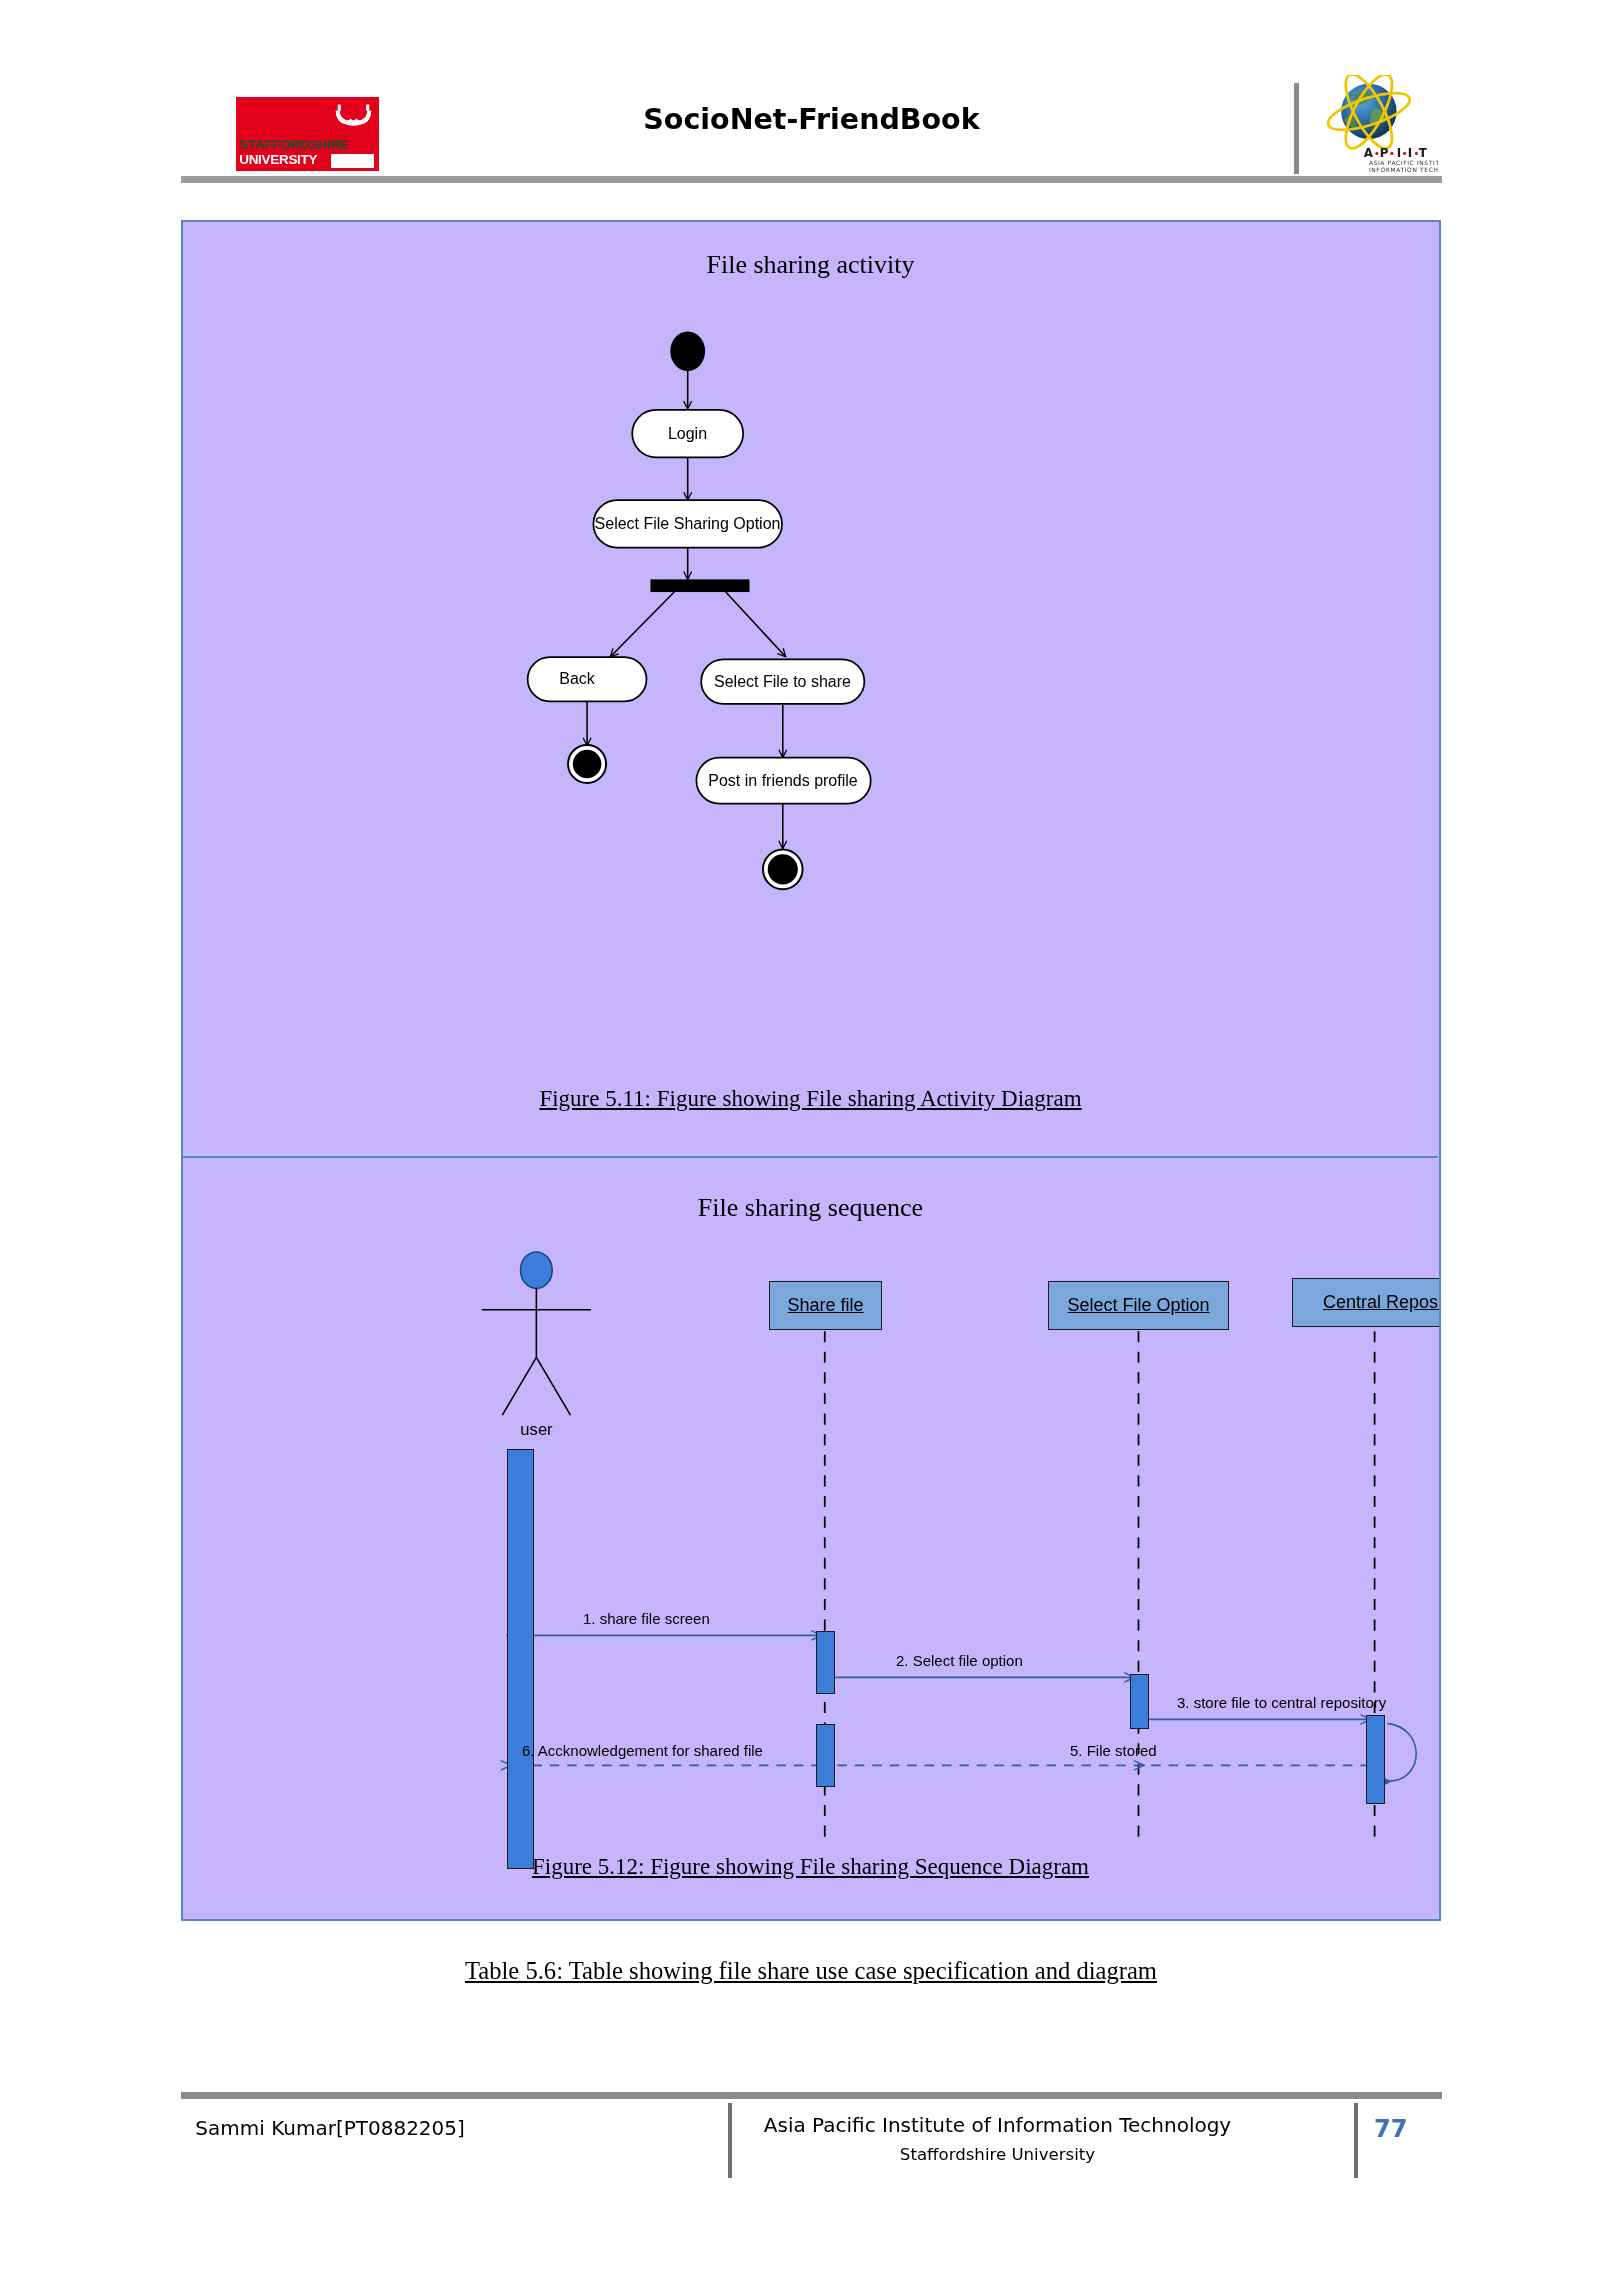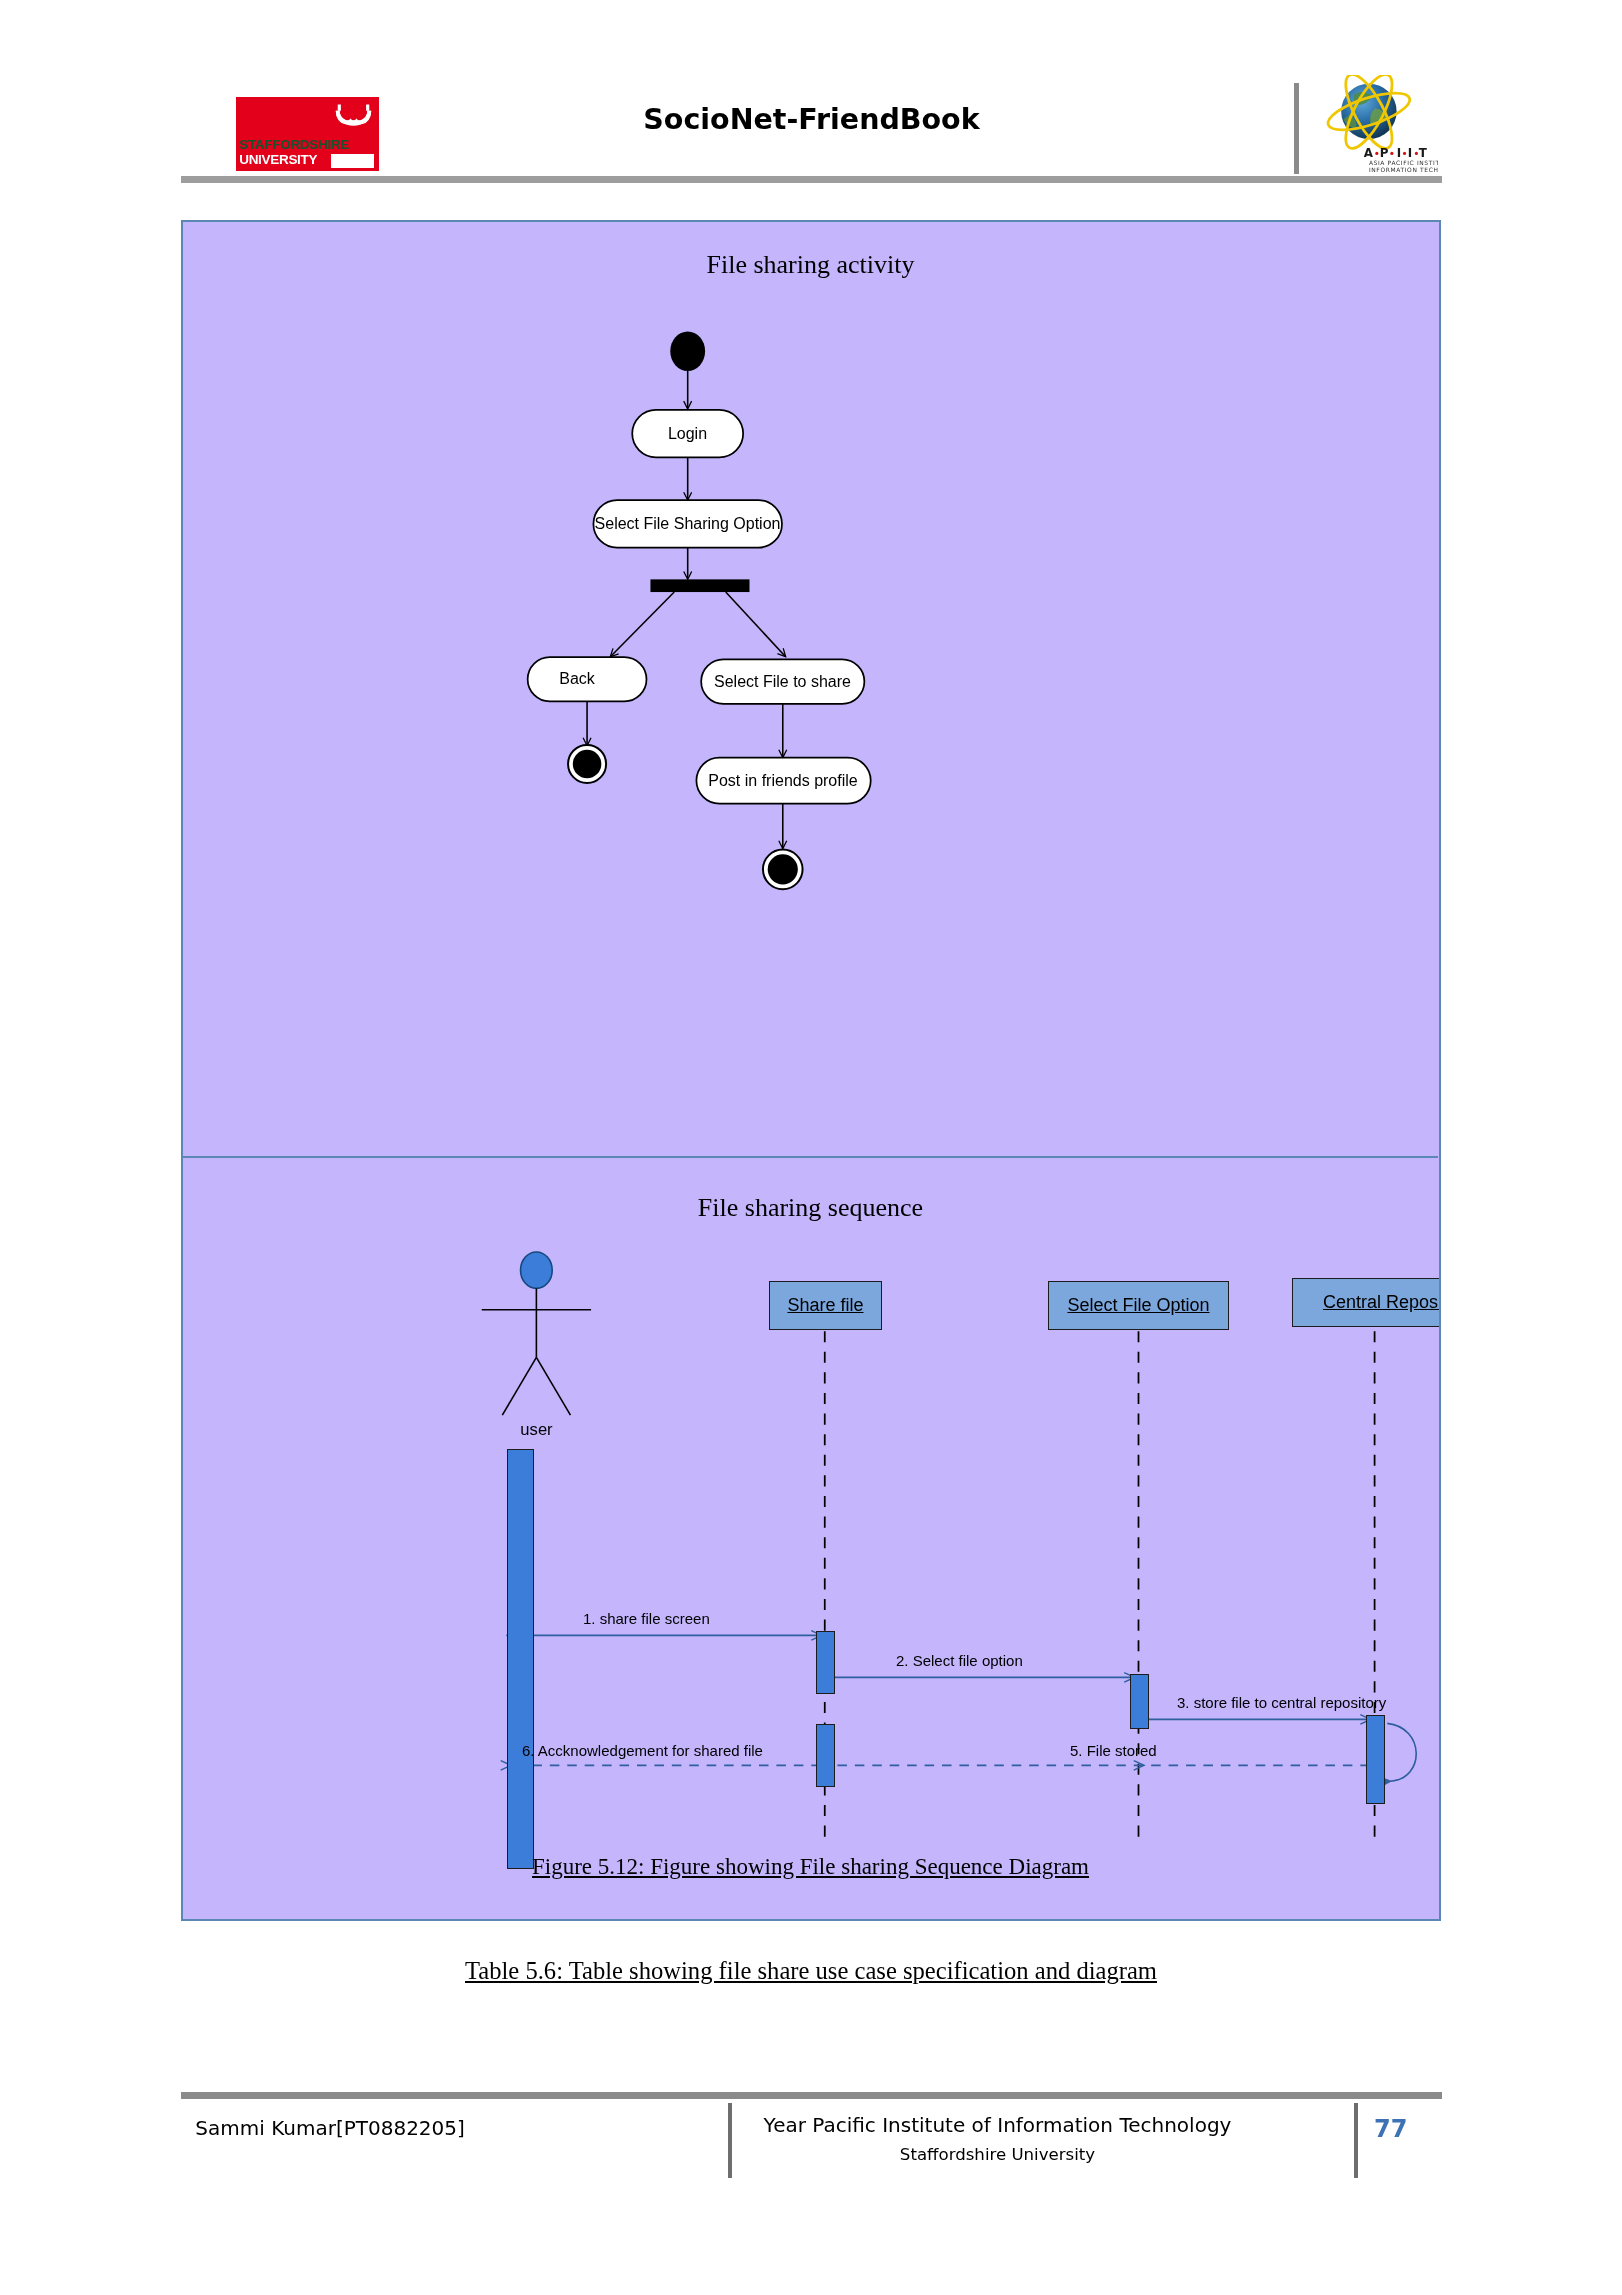--- a/index.html
+++ b/index.html
@@ -383,20 +383,23 @@
     <circle cx="757" cy="817" r="25" fill="#ffffff" stroke="#000000" stroke-width="2.5"></circle>
     <circle cx="757" cy="817" r="19" fill="#000000"></circle>
   </svg>
 
   <div class="act-node-label" style="left:449px; top:203px; width:111px;">Login</div>
   <div class="act-node-label" style="left:410px; top:293px; width:189px;">Select File Sharing Option</div>
   <div class="act-node-label" style="left:345px; top:448px; width:98px;">Back</div>
   <div class="act-node-label" style="left:518px; top:451px; width:163px;">Select File to share</div>
   <div class="act-node-label" style="left:513px; top:550px; width:174px;">Post in friends profile</div>
 
+  <div class="fig-caption" style="left:0px; top:864px;">
+    <span>Figure 5.11: Figure showing File sharing Activity Diagram</span>
+  </div>
 
   <div class="frame-divider"></div>
 
   <div class="seq-title">File sharing sequence</div>
 
   <svg class="seq-svg" width="1255" height="1701" viewBox="0 0 1584 2147">
     <defs>
       <marker id="seqOpen" markerWidth="18" markerHeight="18" refX="14" refY="7" orient="auto" markerUnits="userSpaceOnUse">
         <path d="M2,1 L15,7 L2,13" fill="none" stroke="#2e5f9e" stroke-width="1.8"></path>
       </marker>
@@ -466,18 +469,18 @@
 </div>
 
 <div class="table-caption">
   <span>Table 5.6: Table showing file share use case specification and diagram</span>
 </div>
 
 <div class="footer-rule"></div>
 <div class="footer">
   <div class="footer-left">Sammi Kumar[PT0882205]</div>
   <div class="footer-sep1"></div>
-  <div class="footer-center">Year Pacific Institute of Information Technology</div>
+  <div class="footer-center">Asia Pacific Institute of Information Technology</div>
   <div class="footer-center-sub">Staffordshire University</div>
   <div class="footer-sep2"></div>
   <div class="footer-page">77</div>
 </div>
 
 
 </body></html>

